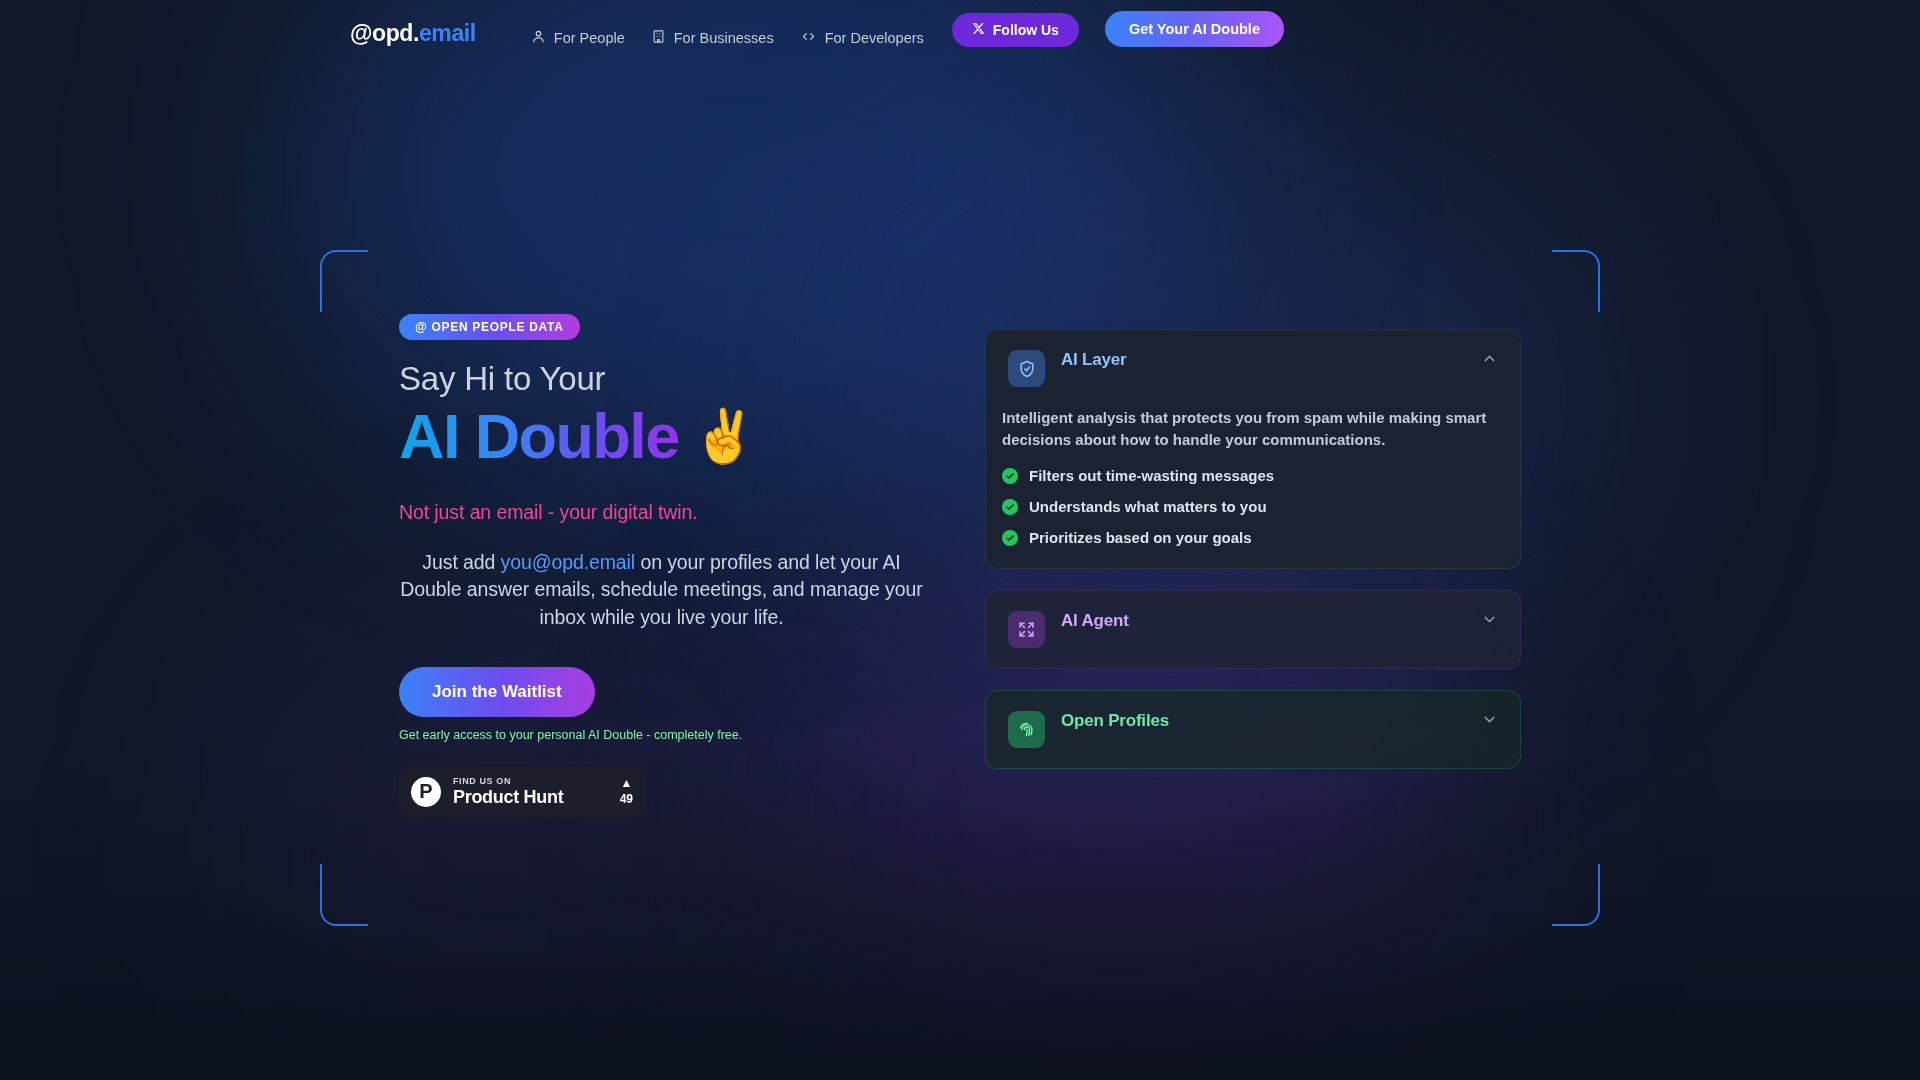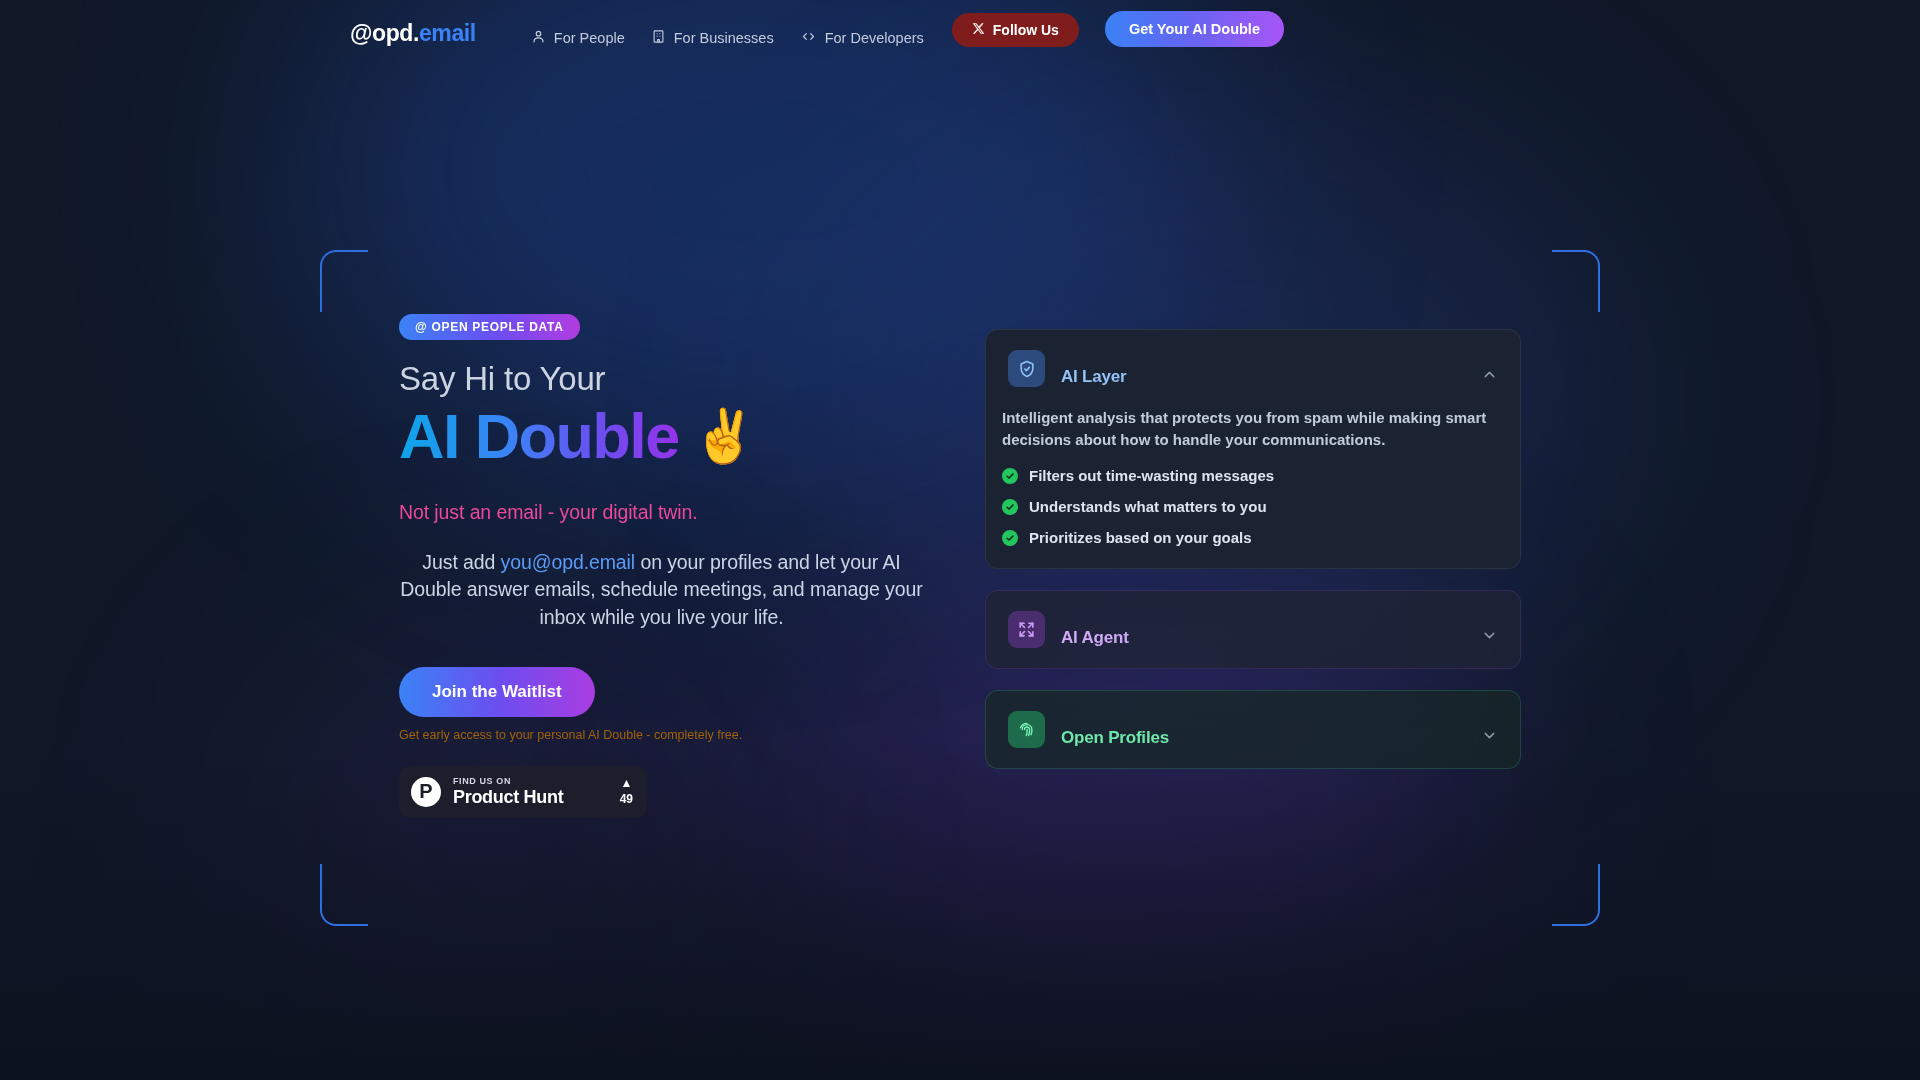--- a/index.html
+++ b/index.html
@@ -58,21 +58,21 @@
   .nav-item {
     display:flex; align-items:center; gap:8px;
     font-size:14.5px; color:#c3ccdb; cursor:pointer;
     white-space:nowrap;
   }
   .nav-item svg { flex:none; }
 
   .btn-follow {
     margin-left:28px;
     display:flex; align-items:center; gap:8px;
-    background:#7f1d1d; color:#fff;
+    background:#6d28d9; color:#fff;
     font-size:14px; font-weight:600;
     padding:9px 20px; border-radius:999px;
     border:none; cursor:pointer; white-space:nowrap;
   }
   .btn-double {
     margin-left:26px;
     background:linear-gradient(90deg,#3b82f6 0%,#6366f1 45%,#a855f7 100%);
     color:#fff; font-size:14.5px; font-weight:700;
     padding:10px 24px; border-radius:999px;
     border:none; cursor:pointer; white-space:nowrap;
@@ -127,21 +127,21 @@
   .para a { color:#5b9bf5; text-decoration:none; }
 
   .btn-waitlist {
     margin-top:35px;
     display:inline-block;
     background:linear-gradient(90deg,#3b82f6 0%,#6d4df0 52%,#a93de0 100%);
     color:#fff; font-size:17px; font-weight:700;
     padding:15px 33px; border-radius:999px;
     border:none; cursor:pointer;
   }
-  .note { margin-top:11px; font-size:12.5px; color:#a16207; }
+  .note { margin-top:11px; font-size:12.5px; color:#86efac; }
 
   .ph-badge {
     margin-top:24px;
     display:inline-flex; align-items:center;
     background:#1c1f2b; border-radius:11px;
     padding:10px 14px 10px 12px; gap:12px;
     cursor:pointer; width:248px;
   }
   .ph-logo {
     width:30px; height:30px; border-radius:50%;
@@ -164,21 +164,21 @@
     border-radius:13px;
     border:1px solid rgba(255,255,255,.07);
     background:#1b2332;
     margin-bottom:21px;
   }
   .card.open { background:#1b2332; }
   .card.agent { background:rgba(31,35,54,.82); border-color:rgba(168,85,247,.16); }
   .card.profiles { background:rgba(23,40,37,.7); border-color:rgba(52,211,153,.20); }
 
   .card-head {
-    display:flex; align-items:flex-end; gap:16px;
+    display:flex; align-items:flex-start; gap:16px;
     padding:20px 22px; cursor:pointer;
   }
   .icon-box {
     width:37px; height:37px; border-radius:9px; flex:none;
     display:flex; align-items:center; justify-content:center;
   }
   .ic-blue   { background:#2d4a7c; }
   .ic-purple { background:#4a2d6e; }
   .ic-green  { background:#1d6b4a; }
 

